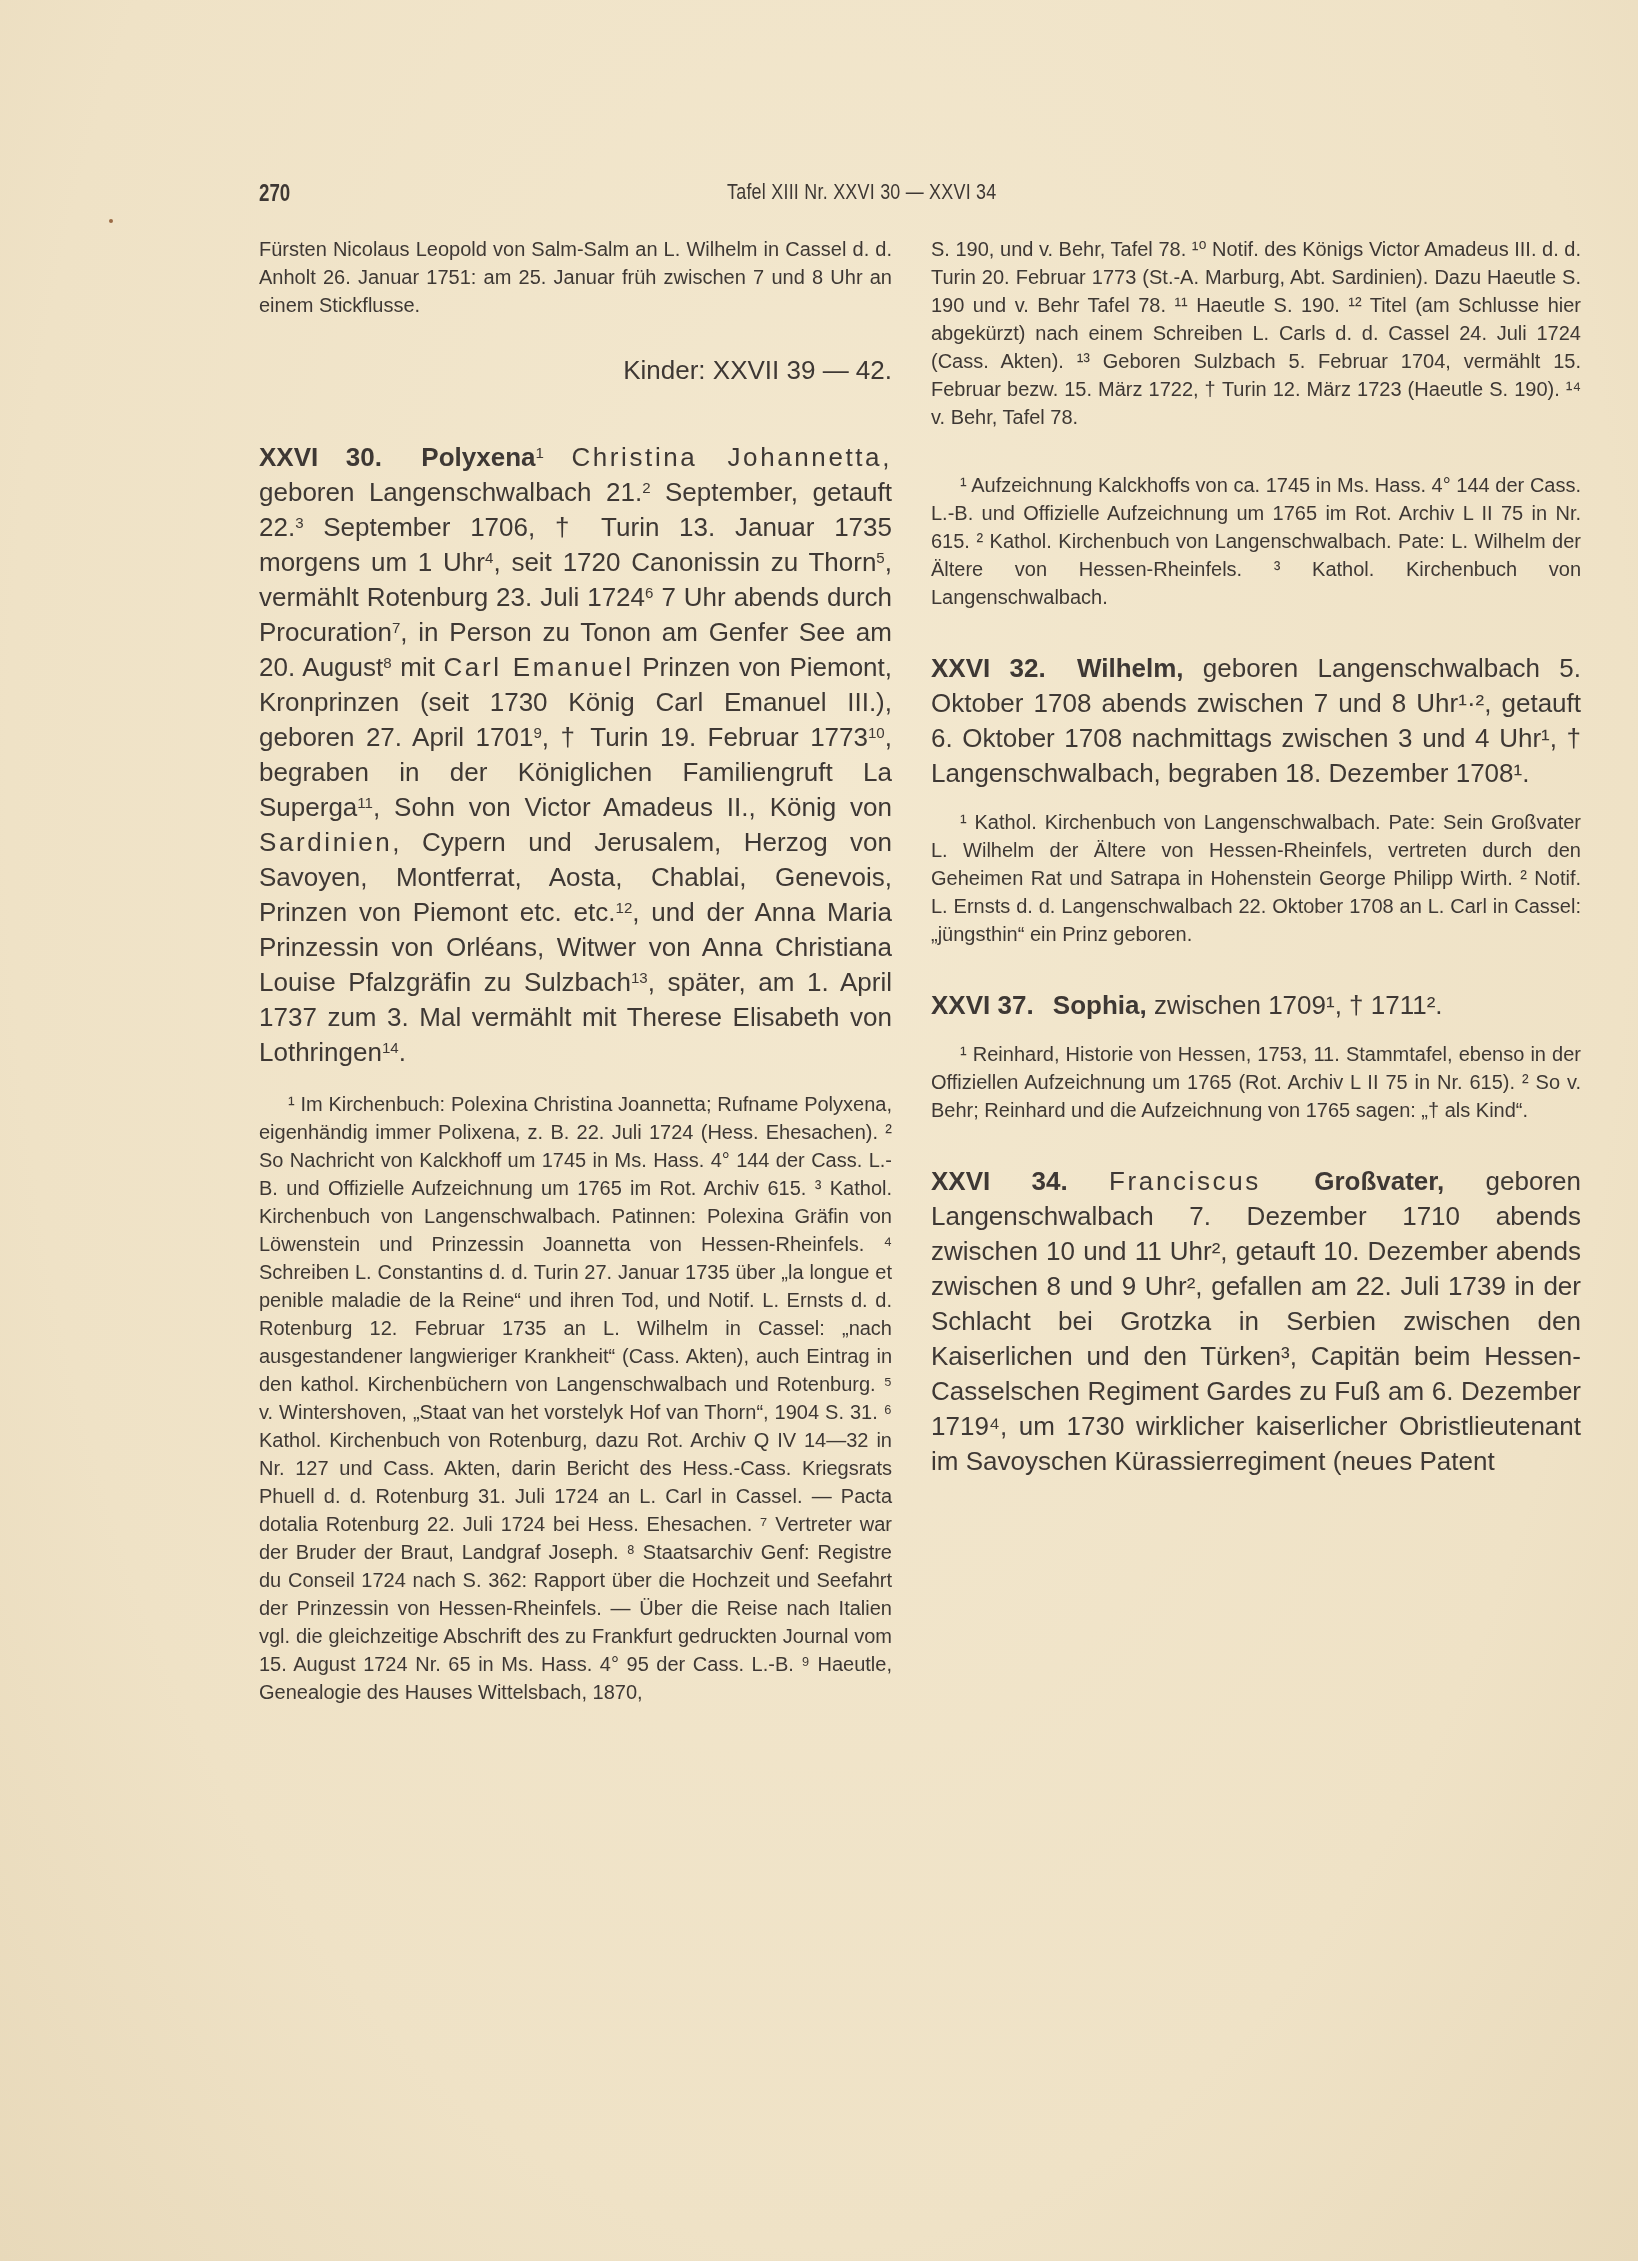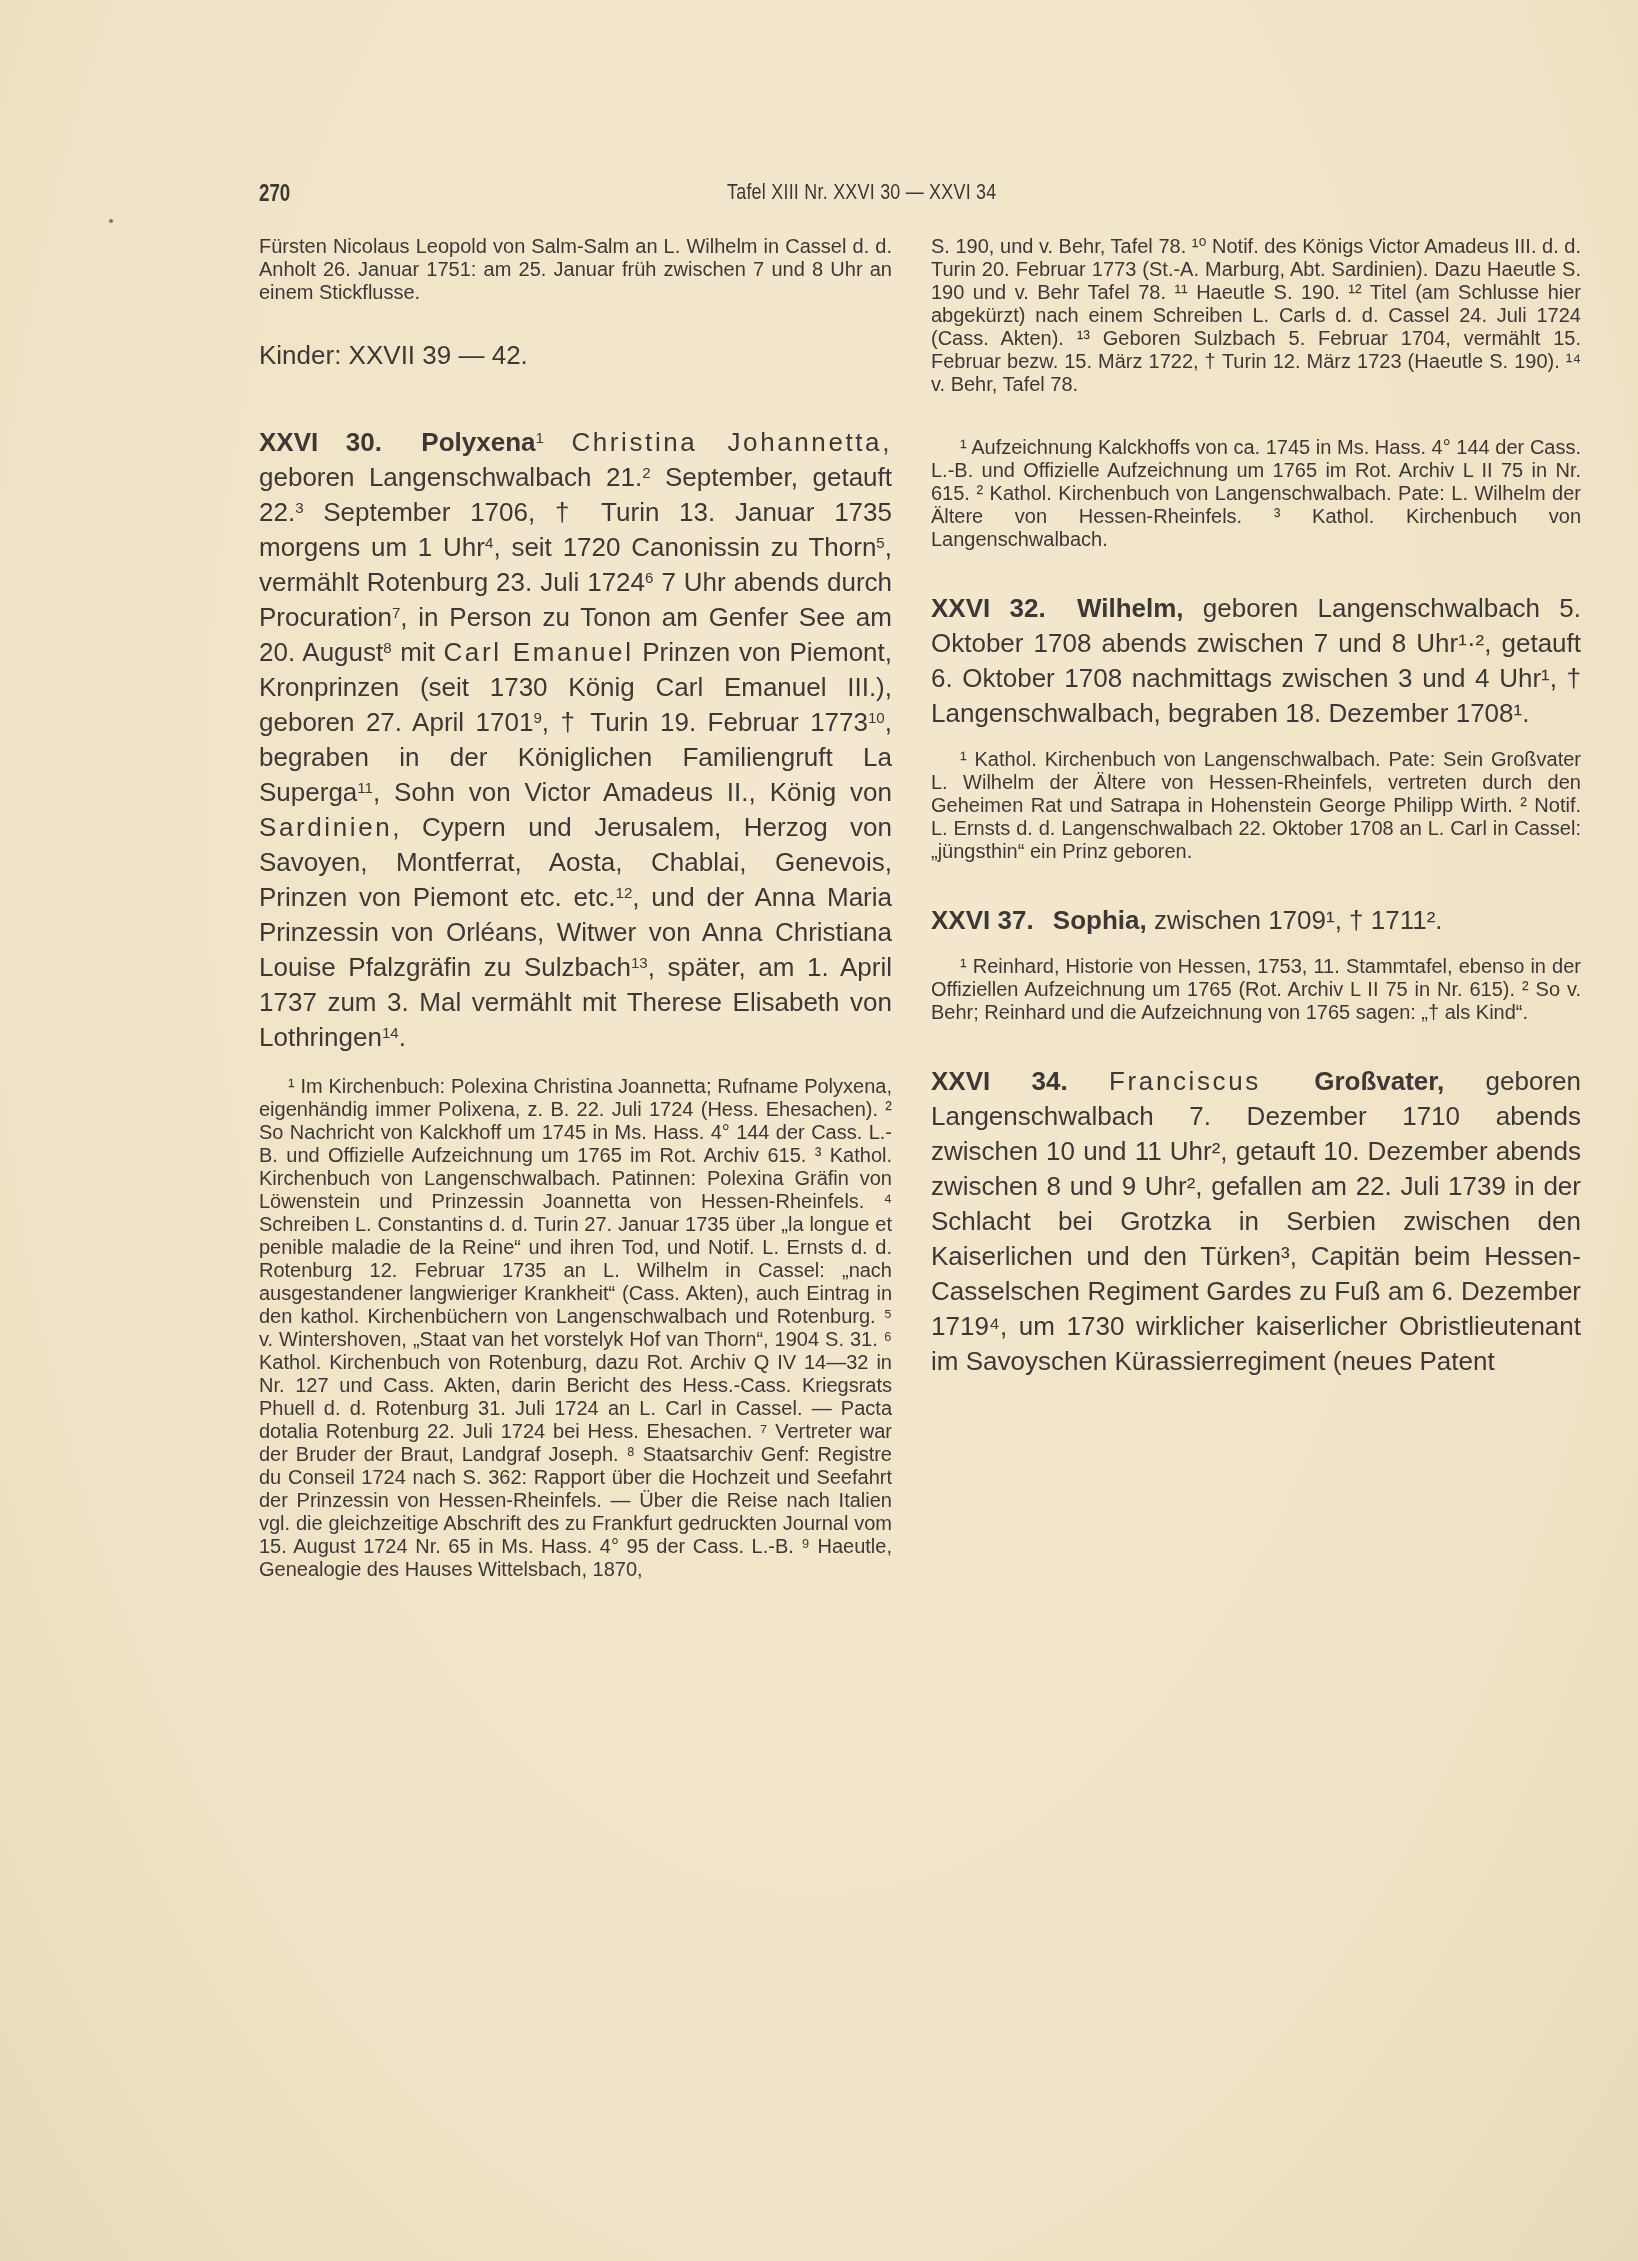--- a/index.html
+++ b/index.html
@@ -14,27 +14,27 @@
   .page { position: absolute; left: 0; top: 0; width: 1553px; height: 2261px; }
   .running-head { position: absolute; top: 179px; left: 259px; width: 1293px; height: 33px; }
   .page-number { position: absolute; left: 0; top: 0; font-size: 24px; font-weight: bold; transform: scaleX(0.78); transform-origin: left; }
   .running-title { position: absolute; left: 468px; top: 0; font-size: 22.4px; transform: scaleX(0.8); transform-origin: left; letter-spacing: 0.3px; }
   .stray-dot { position: absolute; left: 109px; top: 219px; width: 4px; height: 4px; border-radius: 50%; background: #9a6a45; }
 
   .col { position: absolute; top: 235px; }
   .col-left { left: 259px; width: 633px; }
   .col-right { left: 931px; width: 650px; }
 
-  .fn { font-size: 20px; line-height: 23px; text-align: justify; margin: 0; transform: scaleX(1); }
+  .fn { font-size: 20px; line-height: 28px; text-align: justify; margin: 0; transform: scaleX(1); }
   .fn.indent { text-indent: 29px; }
   .body-text { font-size: 26px; line-height: 35px; text-align: justify; margin: 0; }
   .entry-id { font-weight: bold; }
   .entry-name { font-weight: bold; margin-left: 12px; }
   .spaced { letter-spacing: 2.6px; }
-  .kinder { font-size: 26px; text-align: left; margin: 36px 0 0 0; }
+  .kinder { font-size: 26px; text-align: right; margin: 36px 0 0 0; }
   sup { font-size: 58%; line-height: 0; vertical-align: 0.55em; }
 </style>
 </head>
 <body>
 
 <div class="page">
 
   <div class="stray-dot"></div>
 
   <div class="running-head">

